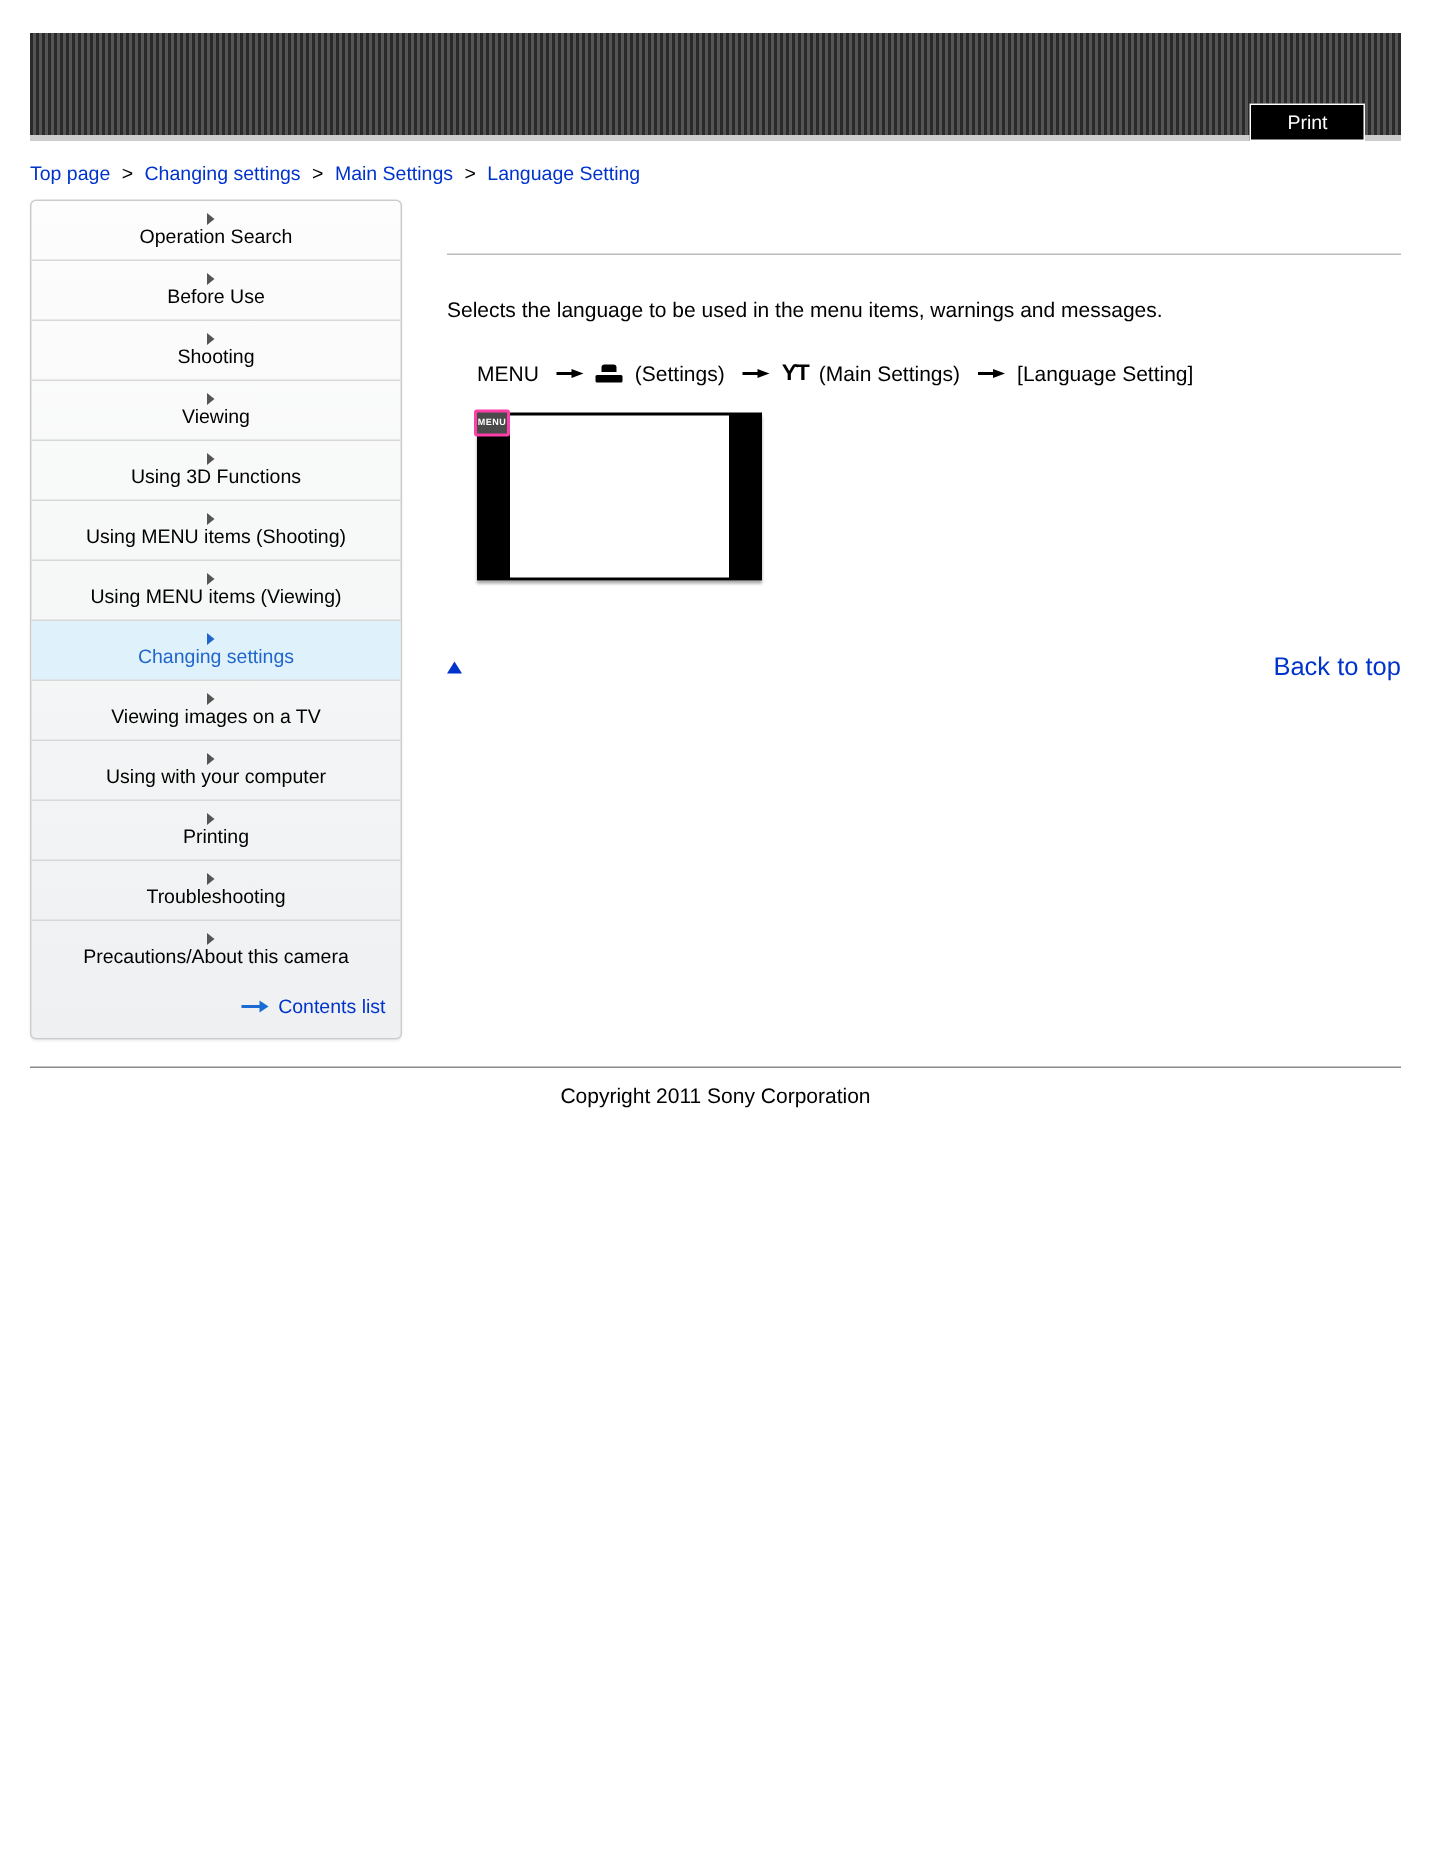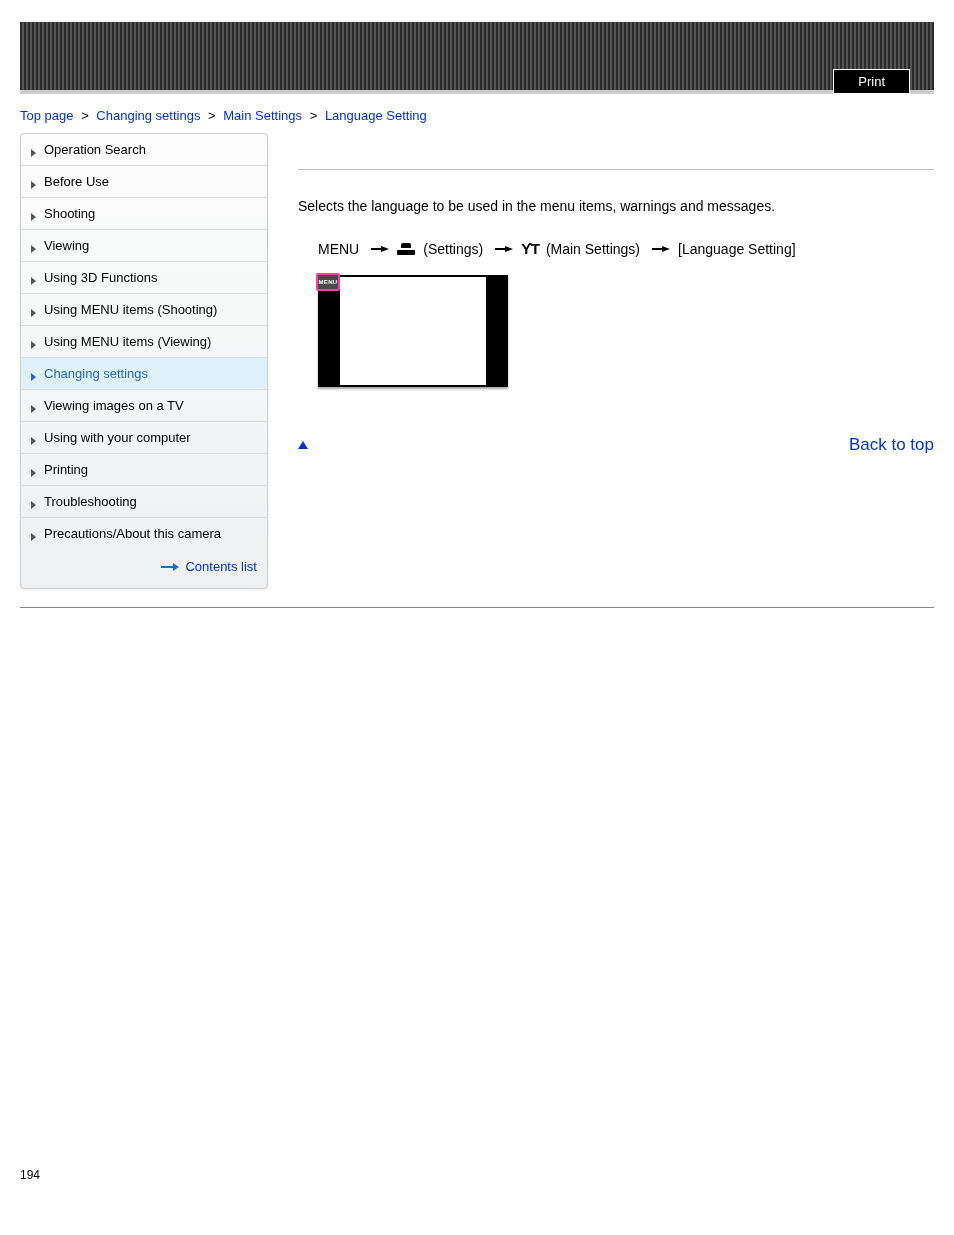--- a/index.html
+++ b/index.html
@@ -52,27 +52,28 @@
   .sidebar {
     width: 248px;
     flex: 0 0 248px;
     border: 1px solid #ccc;
     border-radius: 4px;
     background: linear-gradient(to bottom, #fdfdfd, #eef0f1);
     box-shadow: 0 1px 2px rgba(0,0,0,0.08);
   }
   .side-item {
     display: flex;
-    align-items: flex-end;
+    align-items: center;
     padding: 8px 10px;
     border-bottom: 1px solid #d8d8d8;
     color: #000;
     text-decoration: none;
     cursor: pointer;
     font-size: 13px;
+    flex-direction: column;
   }
   .side-item:last-of-type { border-bottom: none; }
   .side-item.active {
     background: #dff2fb;
     color: #2266cc;
   }
   .side-item .arrow {
     width: 0; height: 0;
     border-top: 4px solid transparent;
     border-bottom: 4px solid transparent;
@@ -314,16 +315,17 @@
       </div>
 
       <div class="back-to-top">
         <span class="tri-up"></span>
         <a href="#">Back to top</a>
       </div>
     </main>
   </div>
 
   <hr class="footer-line">
+  <div class="copyright">Copyright 2011 Sony Corporation</div>
 
   <div class="pagenum">194</div>
 
 </div>
 
 </body></html>

